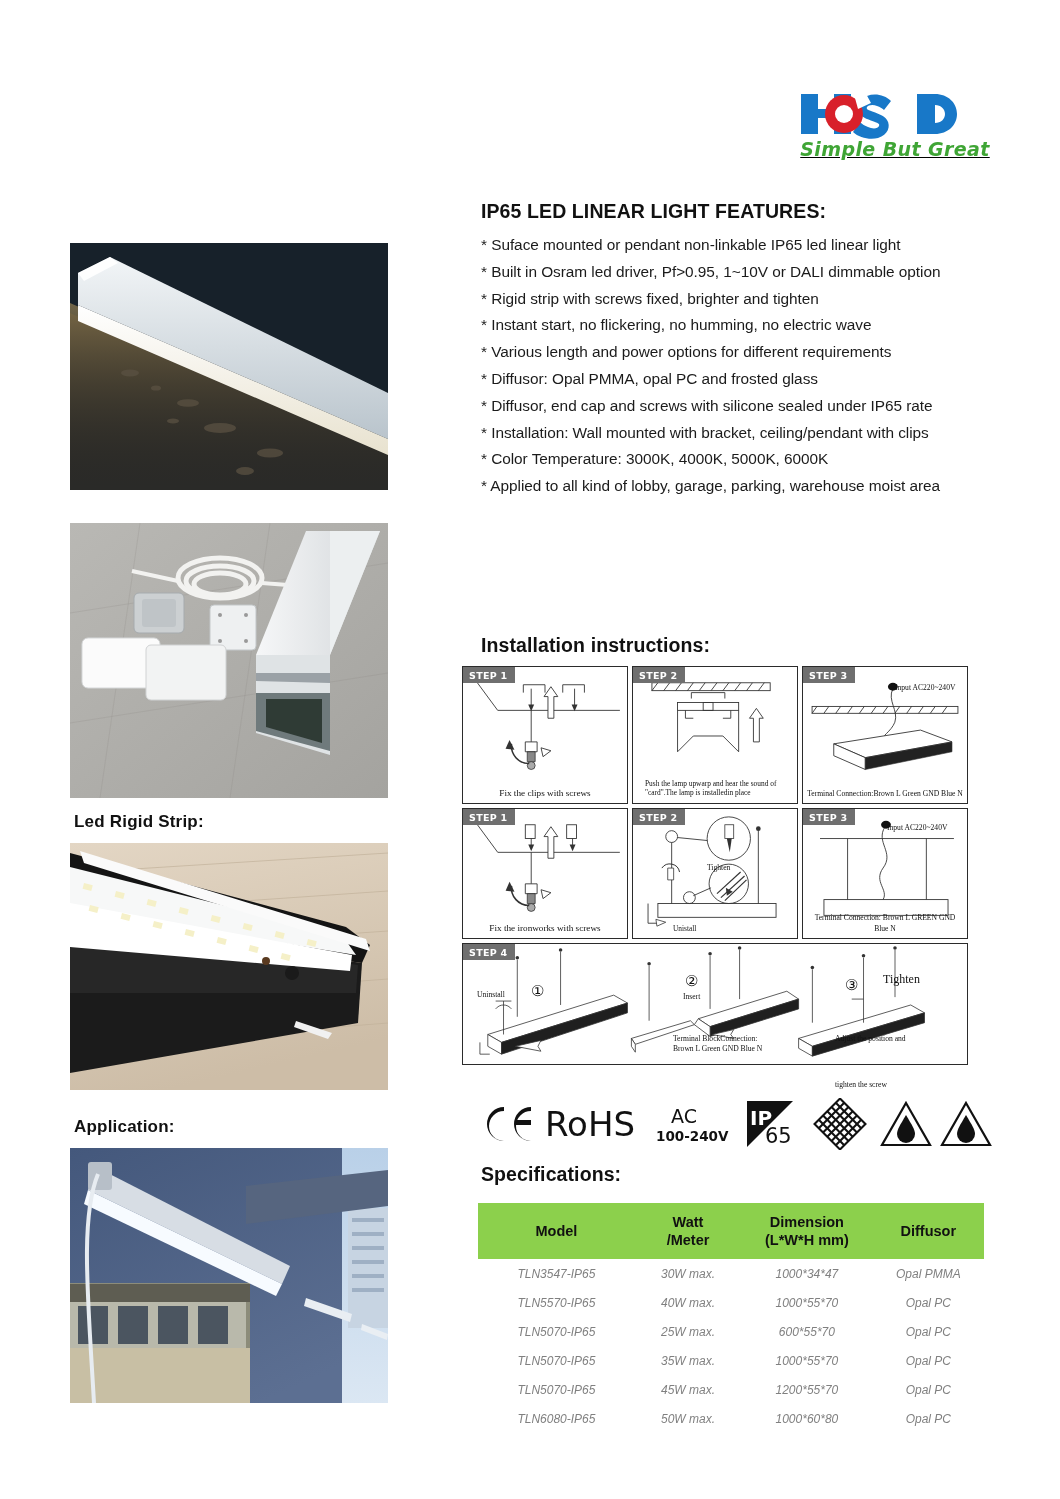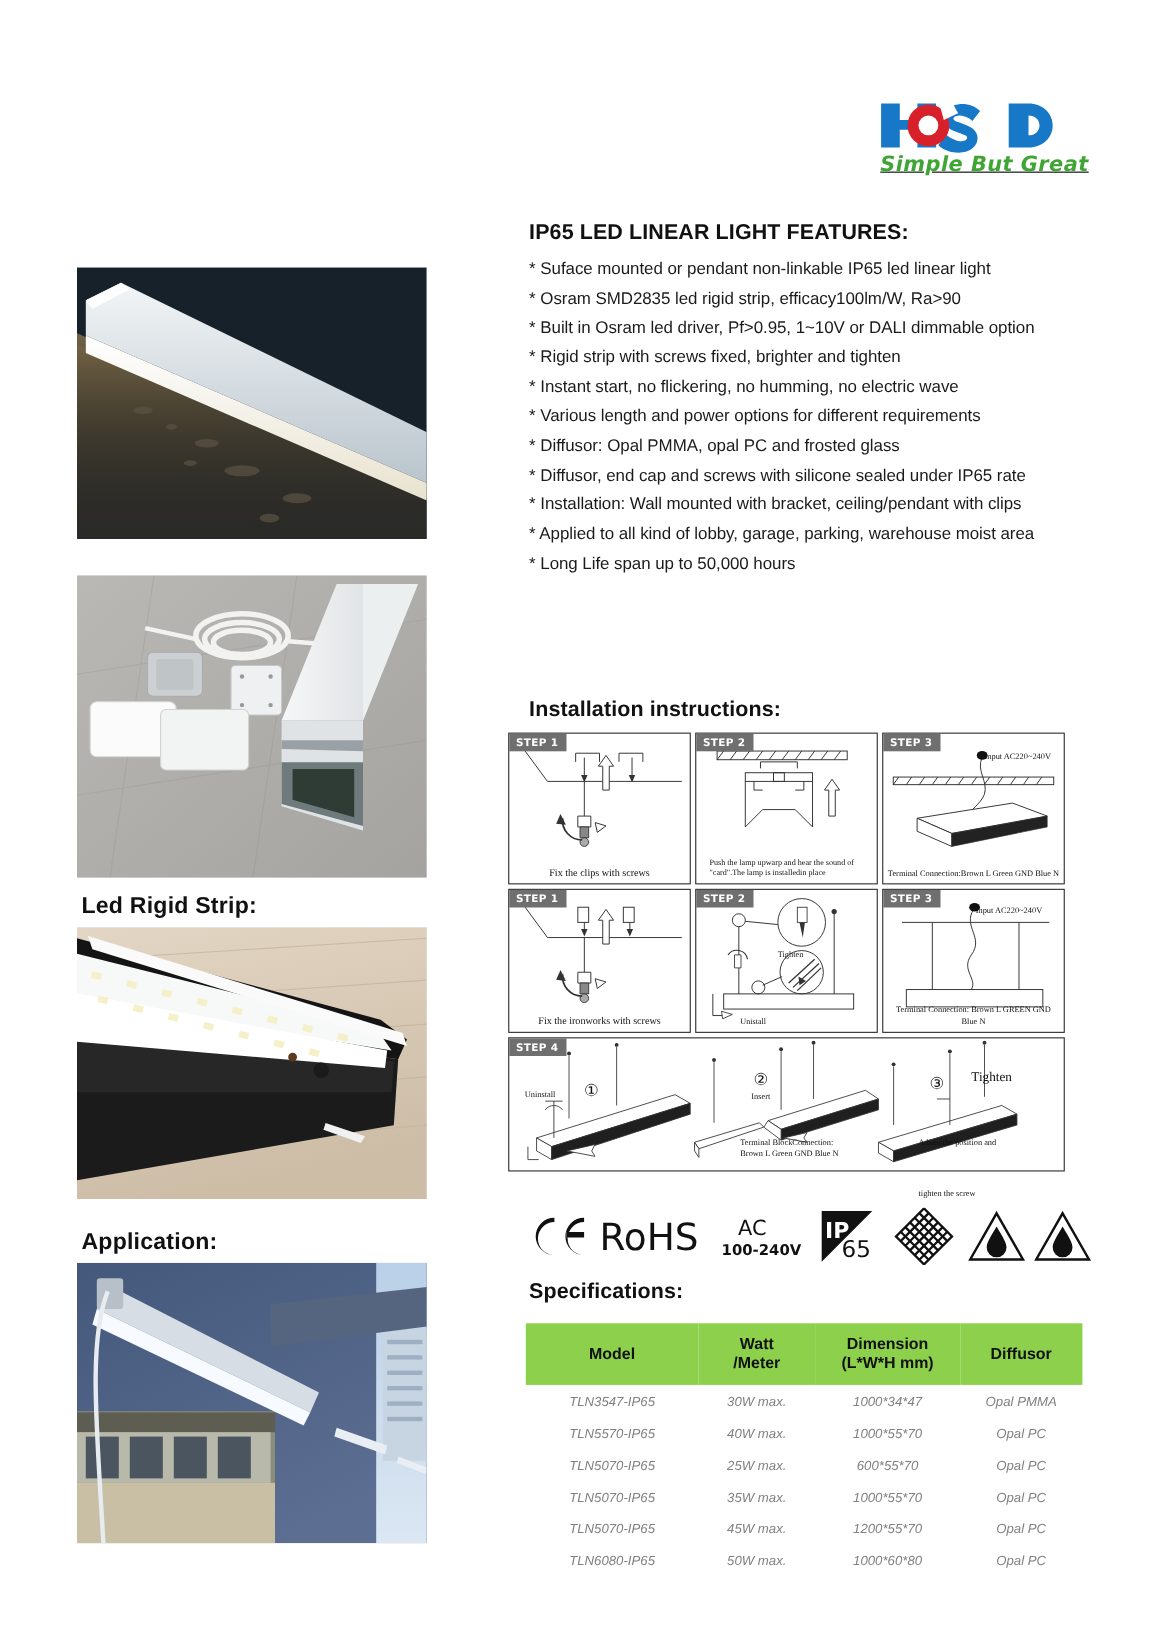--- a/index.html
+++ b/index.html
@@ -24,21 +24,21 @@
   
   .photo { position: absolute; overflow: hidden; background:#ddd; }
   .photo svg { display:block; width:100%; height:100%; }
 
   #photo-wet   { left: 70px;  top: 243px;  width: 318px; height: 247px; }
   #photo-parts { left: 70px;  top: 523px;  width: 318px; height: 275px; }
   #photo-strip { left: 70px;  top: 843px;  width: 318px; height: 247px; }
   #photo-app   { left: 70px;  top: 1148px; width: 318px; height: 255px; }
 
   .left-label {
-    position: absolute; font-size: 21px; font-weight: bold; color: #111;
+    position: absolute; font-size: 17px; font-weight: bold; color: #111;
     letter-spacing: 0.2px; white-space: nowrap;
   }
   #label-strip { left: 74px; top: 812px; }
   #label-app   { left: 74px; top: 1117px; }
 
   
   .sec-title {
     position: absolute; font-size: 19.5px; font-weight: bold; color: #111;
     letter-spacing: 0.1px; white-space: nowrap;
   }
@@ -300,30 +300,29 @@
       <path d="M292 176 L318 186 L317 192 L291 182 Z" fill="#e9eef3"></path>
     </svg>
   </div>
 
   <div class="left-label" id="label-strip">Led Rigid Strip:</div>
   <div class="left-label" id="label-app">Application:</div>
 
   <div class="sec-title" id="title-features">IP65 LED LINEAR LIGHT FEATURES:</div>
   <div class="features">
     <div class="feat-line">* Suface mounted or pendant non-linkable IP65 led linear light</div>
-    <div class="feat-line">* Osram SMD2835 led rigid strip, efficacy100lm/W, Ra&gt;90</div>
     <div class="feat-line">* Built in Osram led driver, Pf&gt;0.95, 1~10V or DALI dimmable option</div>
     <div class="feat-line">* Rigid strip with screws fixed, brighter and tighten</div>
     <div class="feat-line">* Instant start, no flickering, no humming, no electric wave</div>
     <div class="feat-line">* Various length and power options for different requirements</div>
     <div class="feat-line">* Diffusor: Opal PMMA, opal PC and frosted glass</div>
     <div class="feat-line">* Diffusor, end cap and screws with silicone sealed under IP65 rate</div>
     <div class="feat-line">* Installation: Wall mounted with bracket, ceiling/pendant with clips</div>
+    <div class="feat-line">* Color Temperature: 3000K, 4000K, 5000K, 6000K</div>
     <div class="feat-line">* Applied to all kind of lobby, garage, parking, warehouse moist area</div>
-    <div class="feat-line">* Long Life span up to 50,000 hours</div>
   </div>
 
   <div class="sec-title" id="title-install">Installation instructions:</div>
 
   <div class="install">
 
     <div class="irow r1">
 
       <div class="ipanel">
         <div class="step-tag">STEP 1</div>

